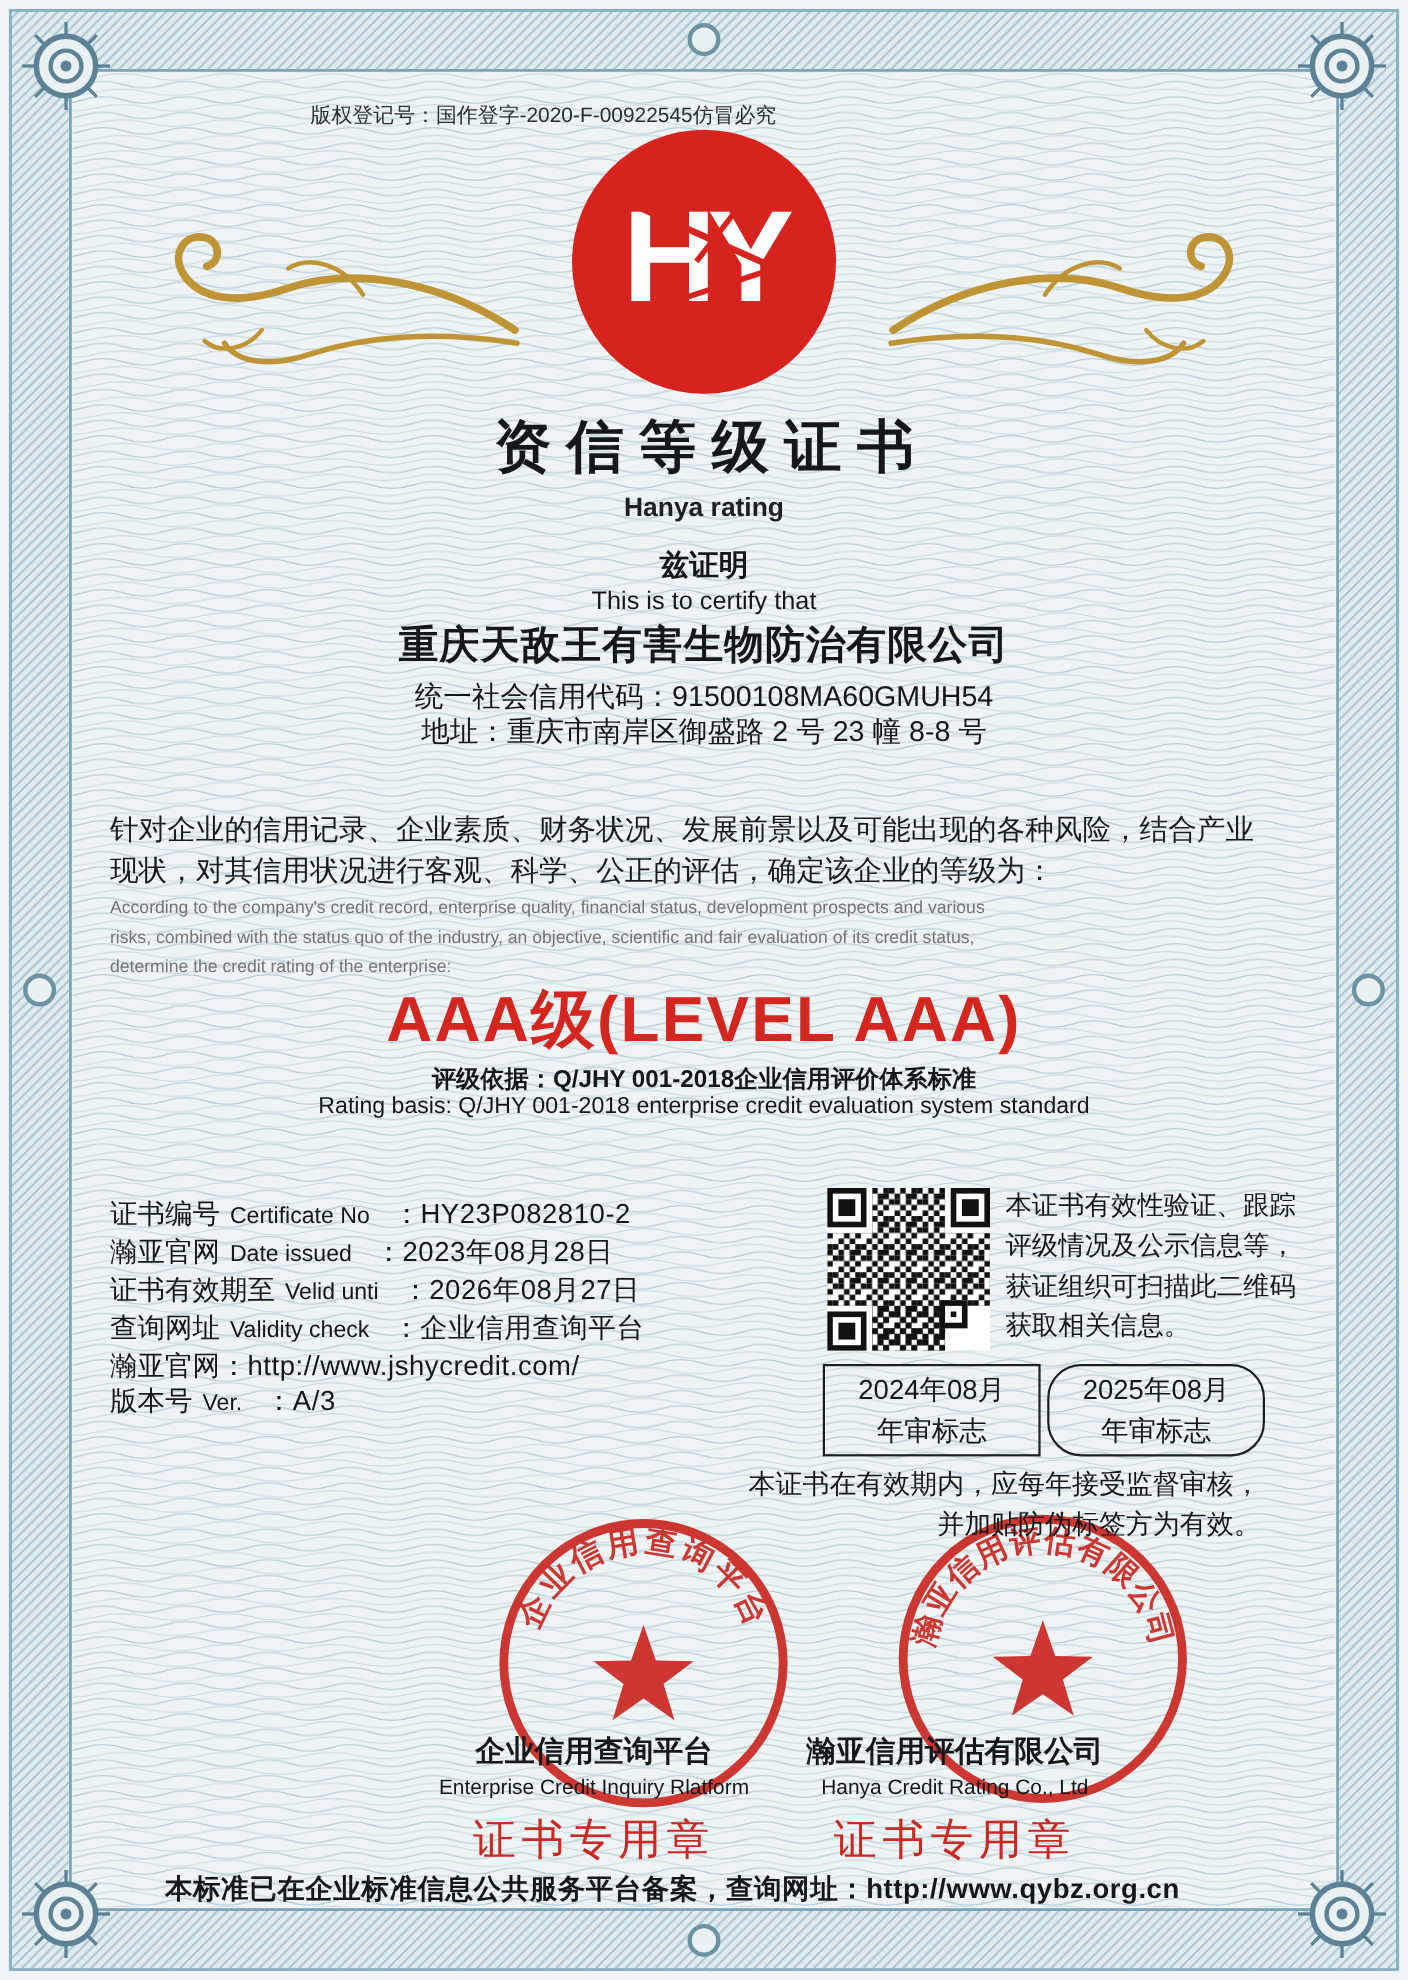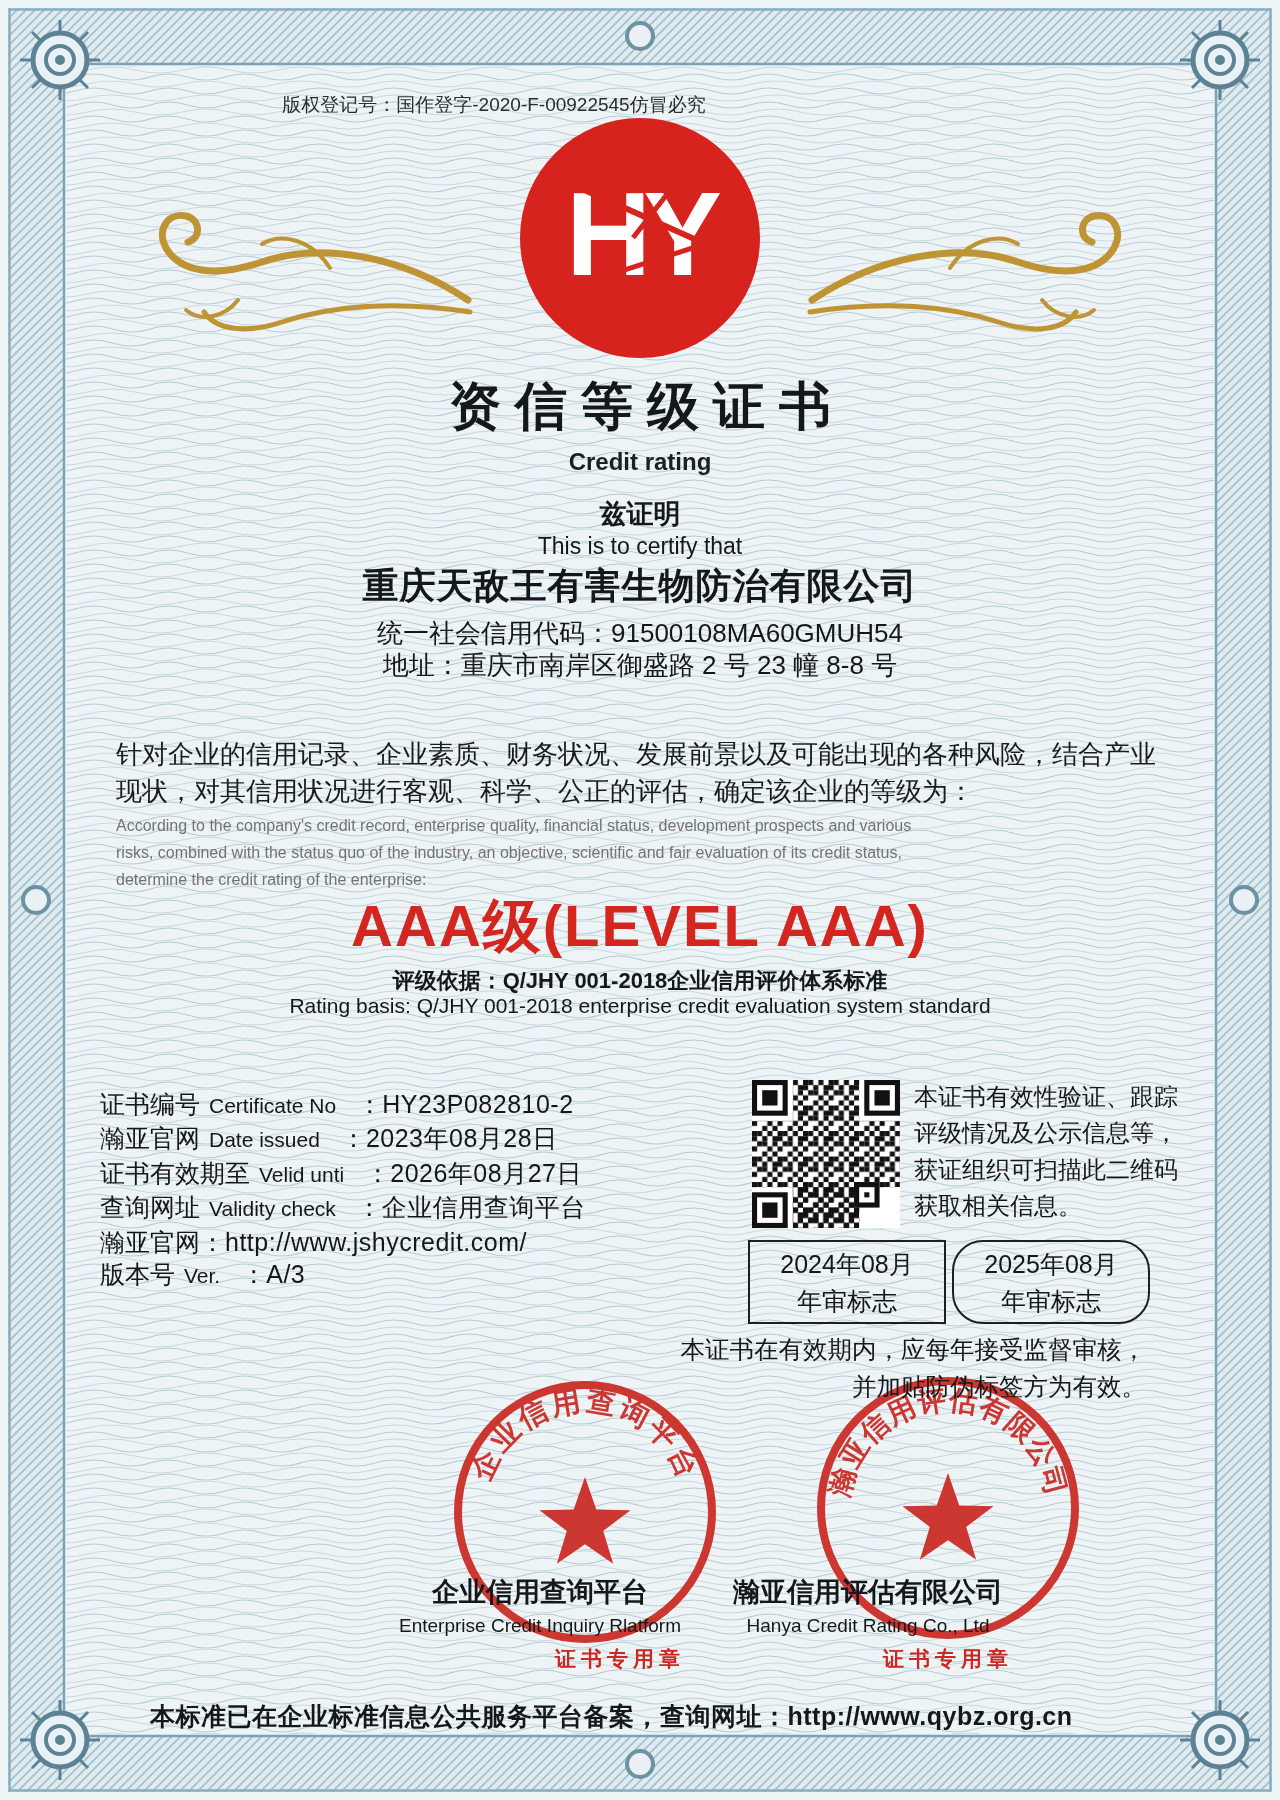--- a/index.html
+++ b/index.html
@@ -24,21 +24,21 @@
   .crack.c3{width:120px;height:5px;top:70px;left:90px;transform:rotate(-52deg);}
 
   .title{top:372px;font-size:52px;font-weight:900;letter-spacing:14px;text-indent:14px;}
   .title-en{top:448px;font-size:24px;font-weight:600;color:#1b2023;}
   .certify-zh{top:496px;font-size:27px;font-weight:600;}
   .certify-en{top:533px;font-size:23px;}
   .company{top:562px;font-size:36px;font-weight:800;letter-spacing:1px;}
   .code-line{top:616px;font-size:26px;}
   .addr-line{top:648px;font-size:26px;}
 
-  .para{left:116px;right:96px;}
+  .para{left:100px;right:96px;}
   .para-zh{top:736px;font-size:26px;line-height:37px;color:#181c1f;}
   .para-en{top:812px;font-size:16px;line-height:27px;color:#737373;}
 
   .level{top:888px;font-size:58px;font-weight:900;color:#d3261f;letter-spacing:2px;}
   .basis-zh{top:966px;font-size:22px;font-weight:600;}
   .basis-en{top:994px;font-size:21px;}
 
   .details{left:100px;top:1088px;font-size:25px;line-height:32.4px;}
   .details .den{font-size:21px;margin:0 21px 0 9px;}
   .details .dval{letter-spacing:.5px;}
@@ -48,21 +48,21 @@
   .rev-box{top:1240px;height:76px;border:2.5px solid #1c2023;
            text-align:center;font-size:25px;line-height:37px;padding-top:4px;box-sizing:content-box;}
   .rev-box.b1{left:748px;width:194px;}
   .rev-box.b2{left:952px;width:194px;border-radius:31px;}
 
   .review-note{left:420px;right:134px;top:1331px;text-align:right;font-size:24.5px;line-height:37px;}
 
   .org{text-align:center;}
   .org-zh{font-size:27px;font-weight:800;}
   .org-en{font-size:19px;margin-top:5px;}
-  .seal-label{font-size:21px;font-weight:700;color:#cb2821;letter-spacing:5px;margin-top:8px;text-align:right;}
+  .seal-label{font-size:39px;font-weight:400;color:#cb2821;letter-spacing:5px;margin-top:8px;}
   .org.left{left:395px;width:290px;top:1574px;}
   .org.right{left:723px;width:290px;top:1574px;}
 
   .footer{left:150px;top:1700px;font-size:25px;font-weight:800;letter-spacing:.5px;}
 </style>
 </head>
 <body>
 
 <div class="page">
 
@@ -192,21 +192,21 @@
   <div class="abs copyright nowrap">版权登记号：国作登字-2020-F-00922545仿冒必究</div>
 
   <div class="abs logo">
     <span class="mono">HY</span>
     <span class="crack c1"></span>
     <span class="crack c2"></span>
     <span class="crack c3"></span>
   </div>
 
   <div class="abs ctr title">资信等级证书</div>
-  <div class="abs ctr title-en">Credit rating</div>
+  <div class="abs ctr title-en">Hanya rating</div>
   <div class="abs ctr certify-zh">兹证明</div>
   <div class="abs ctr certify-en">This is to certify that</div>
 
   <div class="abs ctr company">重庆天敌王有害生物防治有限公司</div>
   <div class="abs ctr code-line">统一社会信用代码：91500108MA60GMUH54</div>
   <div class="abs ctr addr-line">地址：重庆市南岸区御盛路 2 号 23 幢 8-8 号</div>
 
   <div class="abs para para-zh">
     <div class="nowrap">针对企业的信用记录、企业素质、财务状况、发展前景以及可能出现的各种风险，结合产业</div>
     <div class="nowrap">现状，对其信用状况进行客观、科学、公正的评估，确定该企业的等级为：</div>

